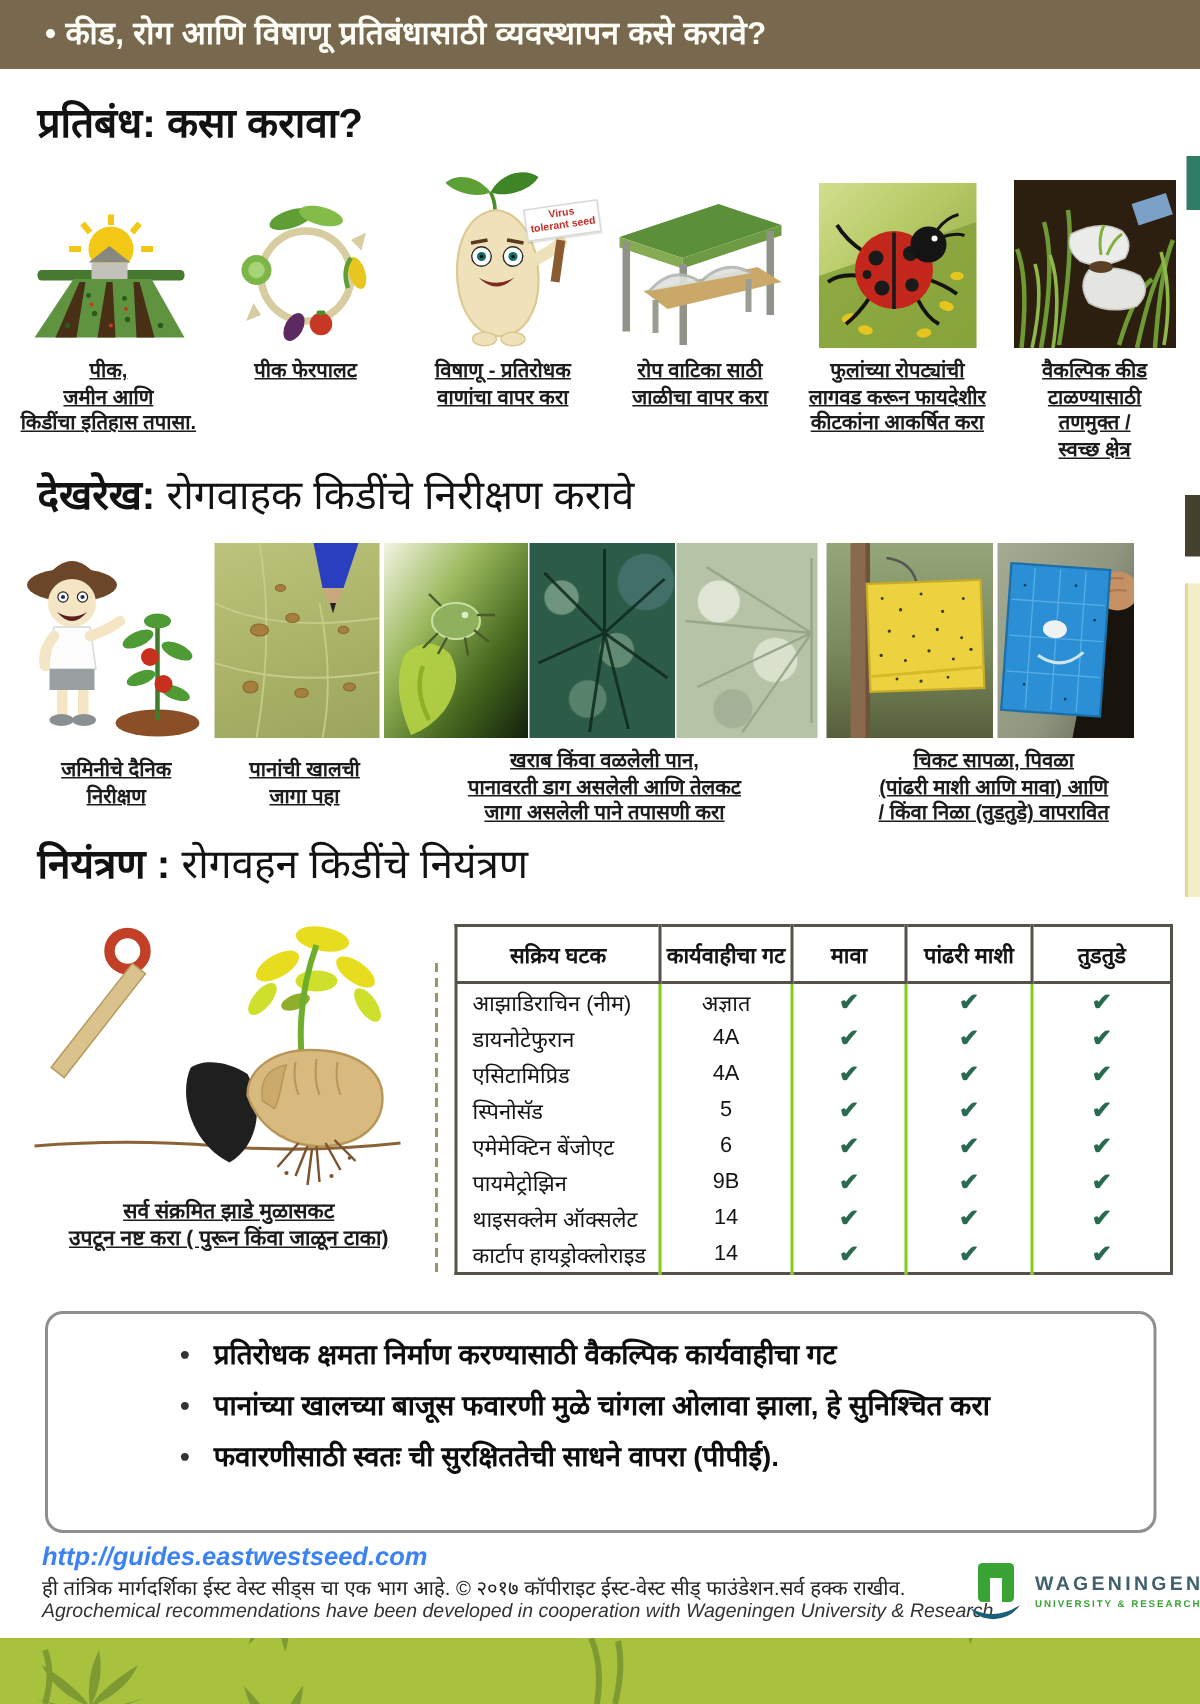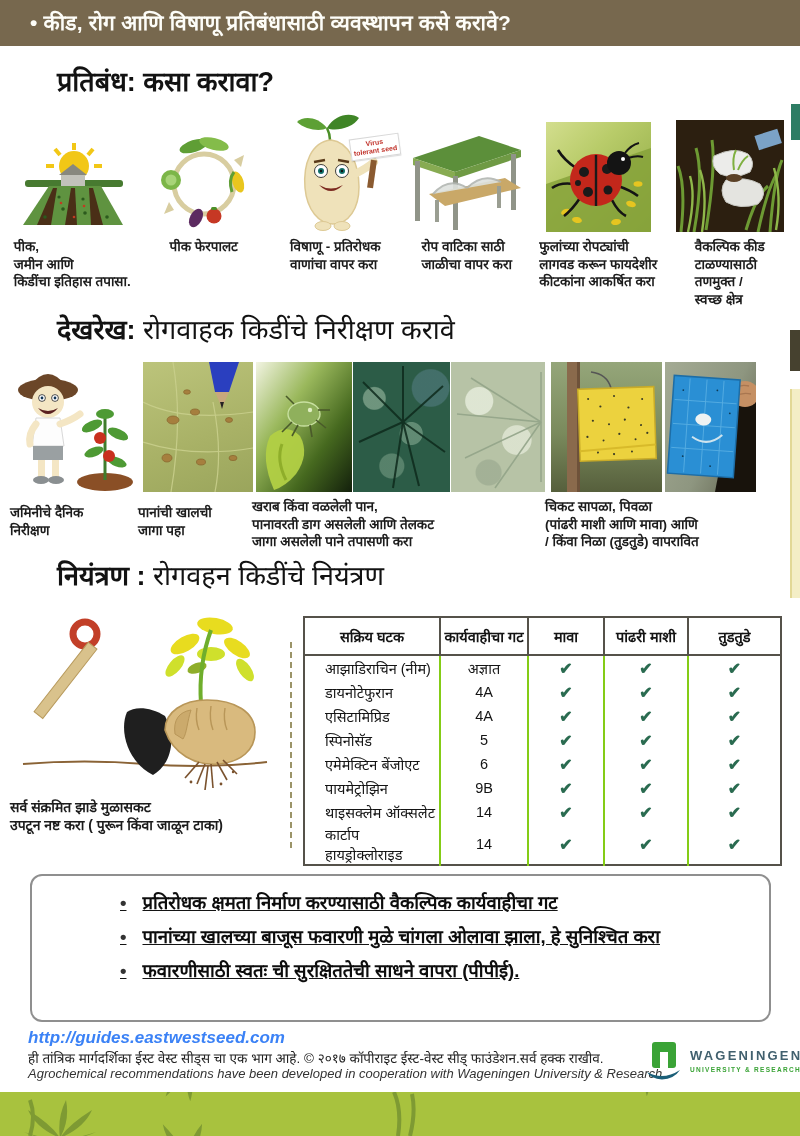--- a/index.html
+++ b/index.html
@@ -2,29 +2,29 @@
 <html><head>
 <meta charset="utf-8">
 <style>
   html,body{margin:0;padding:0;background:#e9e9e9;}
   .page{position:relative;width:800px;height:1136px;background:#ffffff;overflow:hidden;
         font-family:"Liberation Sans", sans-serif;color:#141414;}
   
   .topbar{position:absolute;top:0;left:0;width:800px;height:46px;background:#77684e;
           color:#fdfdf8;font-size:21px;font-weight:bold;line-height:46px;padding-left:30px;
           box-sizing:border-box;letter-spacing:.2px;}
-  .sec-title{position:absolute;font-size:27px;color:#121212;white-space:nowrap;margin-left:32px;}
+  .sec-title{position:absolute;font-size:27px;color:#121212;white-space:nowrap;}
   .sec-title b{font-weight:bold;}
   .sec-title .rest{font-weight:normal;}
   
   .prow{position:absolute;left:8px;top:112px;width:786px;display:flex;gap:3px;}
   .p-item{flex:1;display:flex;flex-direction:column;align-items:center;min-width:0;}
   .p-art{height:120px;width:100%;display:flex;align-items:flex-end;justify-content:center;position:relative;}
-  .cap{margin-top:6px;font-size:13.5px;font-weight:bold;text-align:left;line-height:1.3;
-       white-space:pre-line;color:#1c1c1c;}
+  .cap{margin-top:6px;font-size:13.5px;font-weight:bold;text-align:center;line-height:1.3;
+       white-space:pre-line;color:#1c1c1c;text-decoration:underline;}
   .photo{position:relative;overflow:hidden;}
   .photo svg{position:absolute;left:0;top:0;}
   .mulch{width:108px;height:110px;background-color:#8a7a62;
      background-image:
        linear-gradient(to bottom,#cfd6c2 0,#cfd6c2 3px,#5d7044 3px,#70814f 13px,rgba(0,0,0,0) 13px),
        repeating-linear-gradient(98deg,#dfe3e6 0 8px,#a8aeb2 8px 12px,#6f5f4a 12px 18px,#cfd5d8 18px 26px);}
   .ladybg{width:105px;height:110px;background:linear-gradient(135deg,#d3de8e 0%,#b9cc6a 35%,#8aa63f 100%);}
   .weedbg{width:108px;height:112px;background:#2c1f10;}
   
   .abs{position:absolute;}
@@ -42,27 +42,27 @@
   .ytrapbg{background:linear-gradient(to bottom,#95a67a 0%,#7a8a5c 55%,#565f3c 100%);}
   .btrapbg{background:linear-gradient(115deg,#a4ab94 0%,#8e9680 55%,#5a5c48 100%);}
   
   .dash-sep{position:absolute;left:290px;top:642px;height:206px;border-left:2px dashed #9b9468;}
   table.pest{position:absolute;left:303px;top:616px;width:477px;border-collapse:collapse;
              table-layout:fixed;background:#fff;border:2px solid #55524a;}
   table.pest th{border-left:2px solid #55524a;border-bottom:2px solid #55524a;font-size:14.5px;
                 font-weight:bold;height:36px;padding:0 2px;}
   table.pest th:first-child{border-left:none;}
   table.pest td{border-left:2px solid #84cc16;font-size:14.5px;height:24px;padding:0 4px;}
-  table.pest td:first-child{border-left:none;text-align:left;padding-left:20px;}
+  table.pest td:first-child{border-left:none;text-align:left;padding-left:10px;}
   table.pest td{text-align:center;}
   .check{color:#2a6b50;font-weight:bold;font-size:16px;}
   
   .notes{position:absolute;left:30px;top:874px;width:741px;height:148px;border:2px solid #8f8f8f;
          border-radius:12px;box-sizing:border-box;}
-  .notes ul{margin:14px 0 0 0;padding:0 0 0 88px;list-style:none;text-decoration:underline;}
+  .notes ul{margin:14px 0 0 0;padding:0 0 0 88px;list-style:none;}
   .notes li{font-size:18.5px;font-weight:600;color:#0d0d0d;margin-bottom:7px;line-height:1.45;}
   .notes li::before{content:"•";margin-right:16px;color:#333;}
   
   .f-url{position:absolute;left:28px;top:1028px;font-size:17px;font-weight:bold;font-style:italic;color:#3b82f6;}
   .f-mr{position:absolute;left:28px;top:1049px;font-size:13.5px;color:#222;}
   .f-en{position:absolute;left:28px;top:1066px;font-size:13px;font-style:italic;color:#333;}
   .logo{position:absolute;left:645px;top:1040px;display:flex;align-items:flex-start;gap:7px;}
   .logo-txt .nm{font-size:13px;font-weight:bold;letter-spacing:2.2px;color:#41606e;margin-top:8px;}
   .logo-txt .sb{font-size:6.5px;letter-spacing:1.3px;color:#3aa336;margin-top:3px;font-weight:bold;}
   

